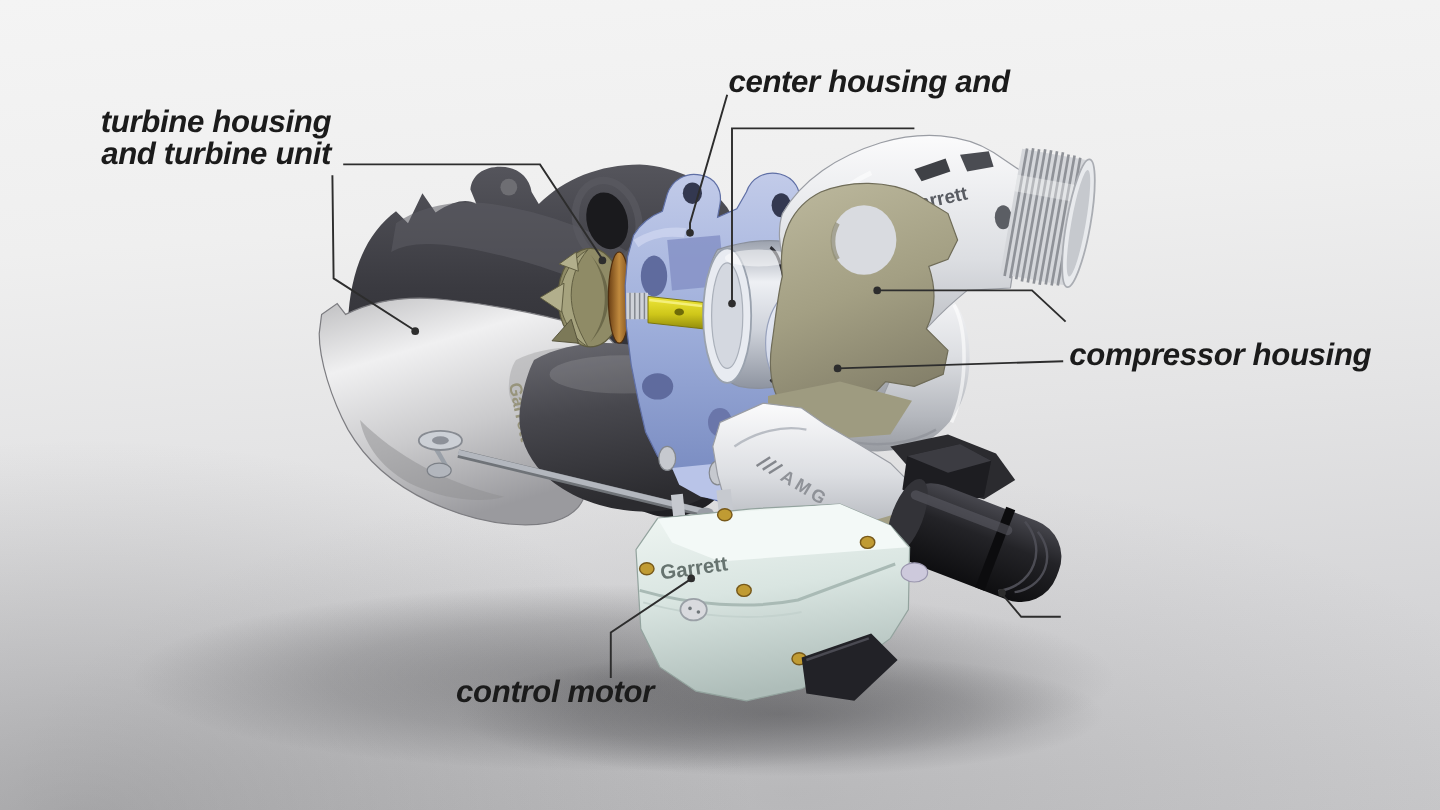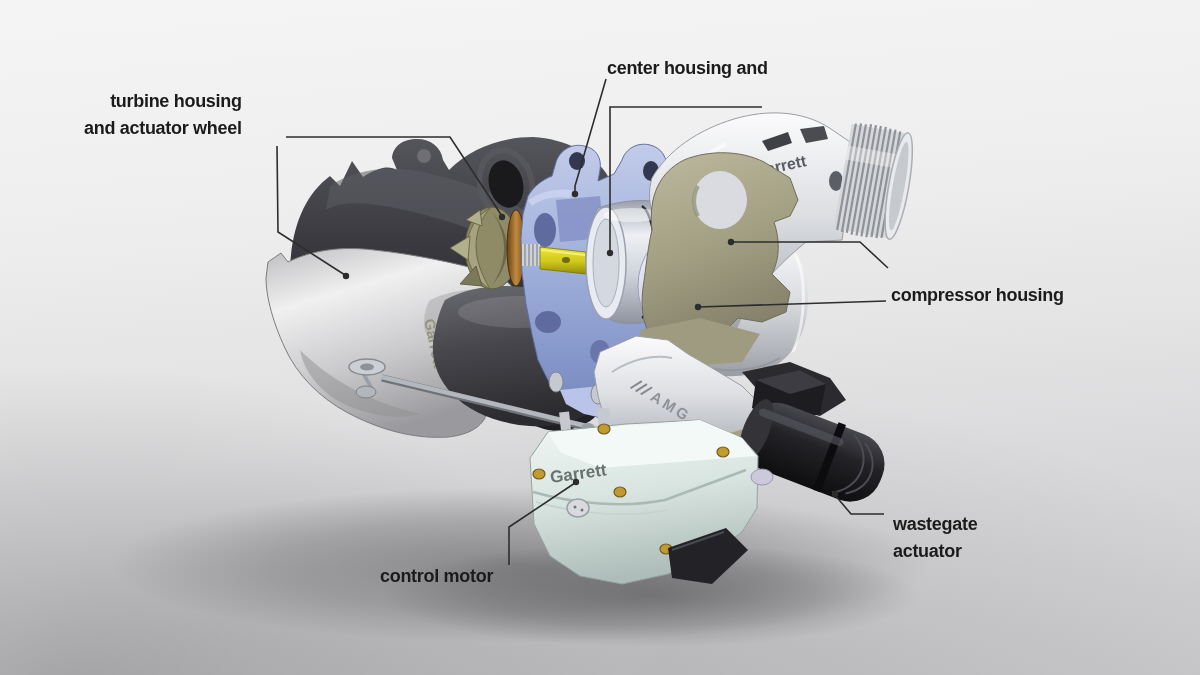--- a/index.html
+++ b/index.html
@@ -7,22 +7,22 @@
     width:1200px;height:675px;overflow:hidden;position:relative;
     font-family:"Liberation Sans","DejaVu Sans",sans-serif;
     background:
       radial-gradient(900px 520px at 6% 102%, rgba(70,70,72,0.30), rgba(70,70,72,0) 62%),
       radial-gradient(1000px 420px at 55% 98%, rgba(90,90,92,0.18), rgba(90,90,92,0) 65%),
       linear-gradient(176deg,#f4f4f4 0%,#efefef 28%,#e4e4e5 52%,#d6d6d8 76%,#c9c9cb 100%);
   }
   #stage{position:absolute;inset:0;}
   svg{position:absolute;left:0;top:0;}
   .label{
-    position:absolute;color:#1b1b1b;font-weight:bold;font-size:18px;line-height:27px;
-    letter-spacing:-0.3px;white-space:nowrap;
+    position:absolute;color:#1b1b1b;font-weight:bold;font-size:26px;line-height:27px;
+    letter-spacing:-0.3px;white-space:nowrap;font-style:italic;
   }
   .label span{display:block;}
 </style>
 </head>
 <body>
 
 <div id="stage">
 
 <svg width="1200" height="675" viewBox="0 0 1200 675">
   <defs>
@@ -337,33 +337,29 @@
     <circle cx="610" cy="253" r="3.2"></circle>
     <circle cx="731" cy="242" r="3.2"></circle>
     <circle cx="698" cy="307" r="3.2"></circle>
     <circle cx="835" cy="494" r="3.2"></circle>
     <circle cx="576" cy="482" r="3.2"></circle>
   </g>
 </svg>
 
 <div class="label" style="left:84px;top:88px;text-align:right;">
   <span>turbine housing</span>
-  <span>and actuator wheel</span>
+  <span>and turbine unit</span>
 </div>
 
 <div class="label" style="left:607px;top:55px;">
   <span>center housing and</span>
 </div>
 
 <div class="label" style="left:891px;top:262px;margin-top:20px;">
   <span>compressor housing</span>
 </div>
 
-<div class="label" style="left:893px;top:511px;">
-  <span>wastegate</span>
-  <span>actuator</span>
-</div>
 
 <div class="label" style="left:380px;top:563px;">
   <span>control motor</span>
 </div>
 
 </div>
 
 </body></html>

